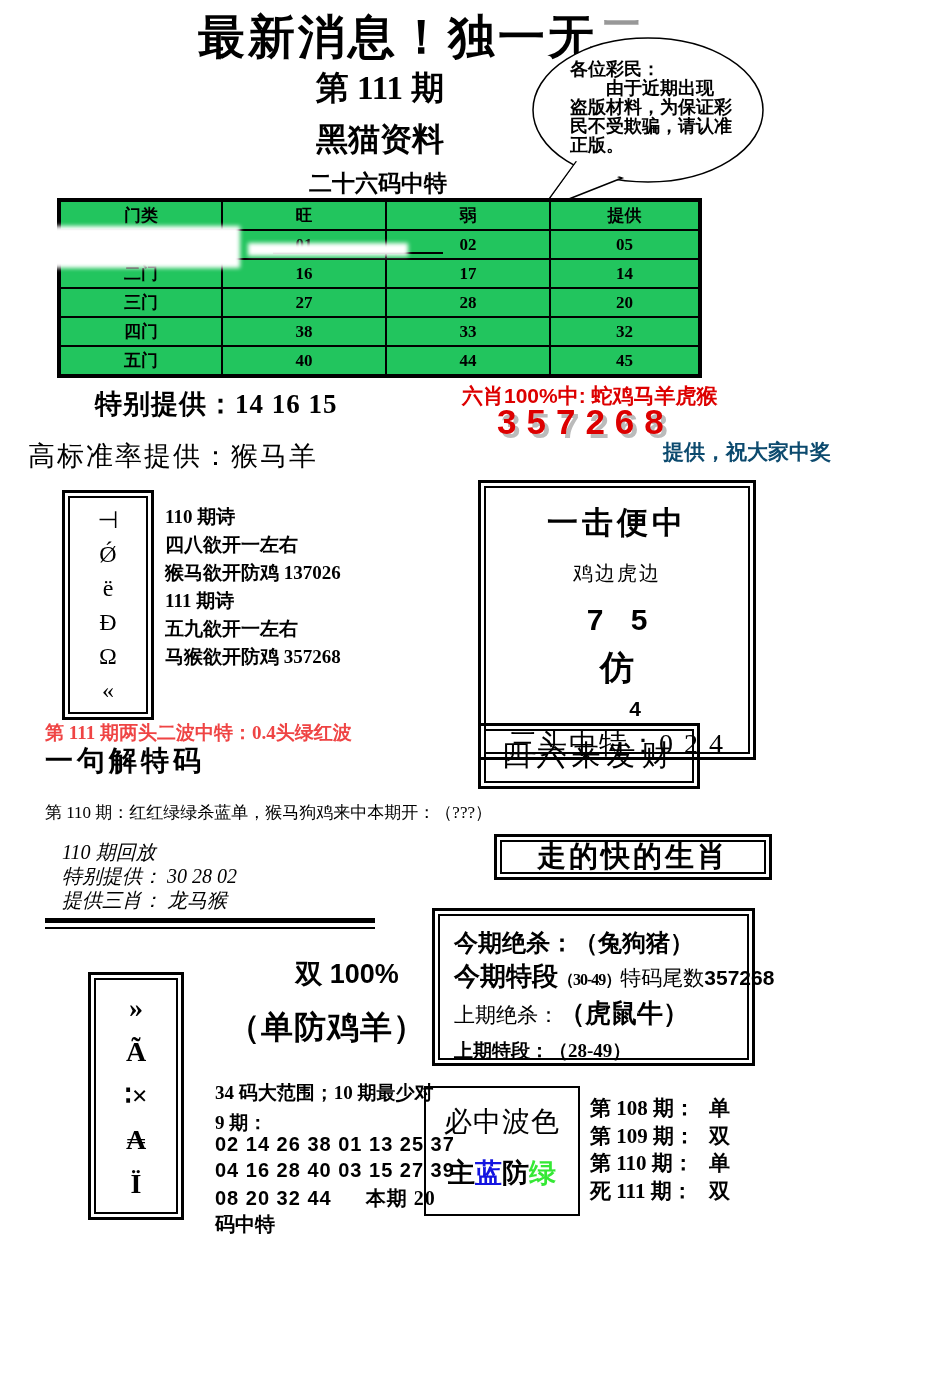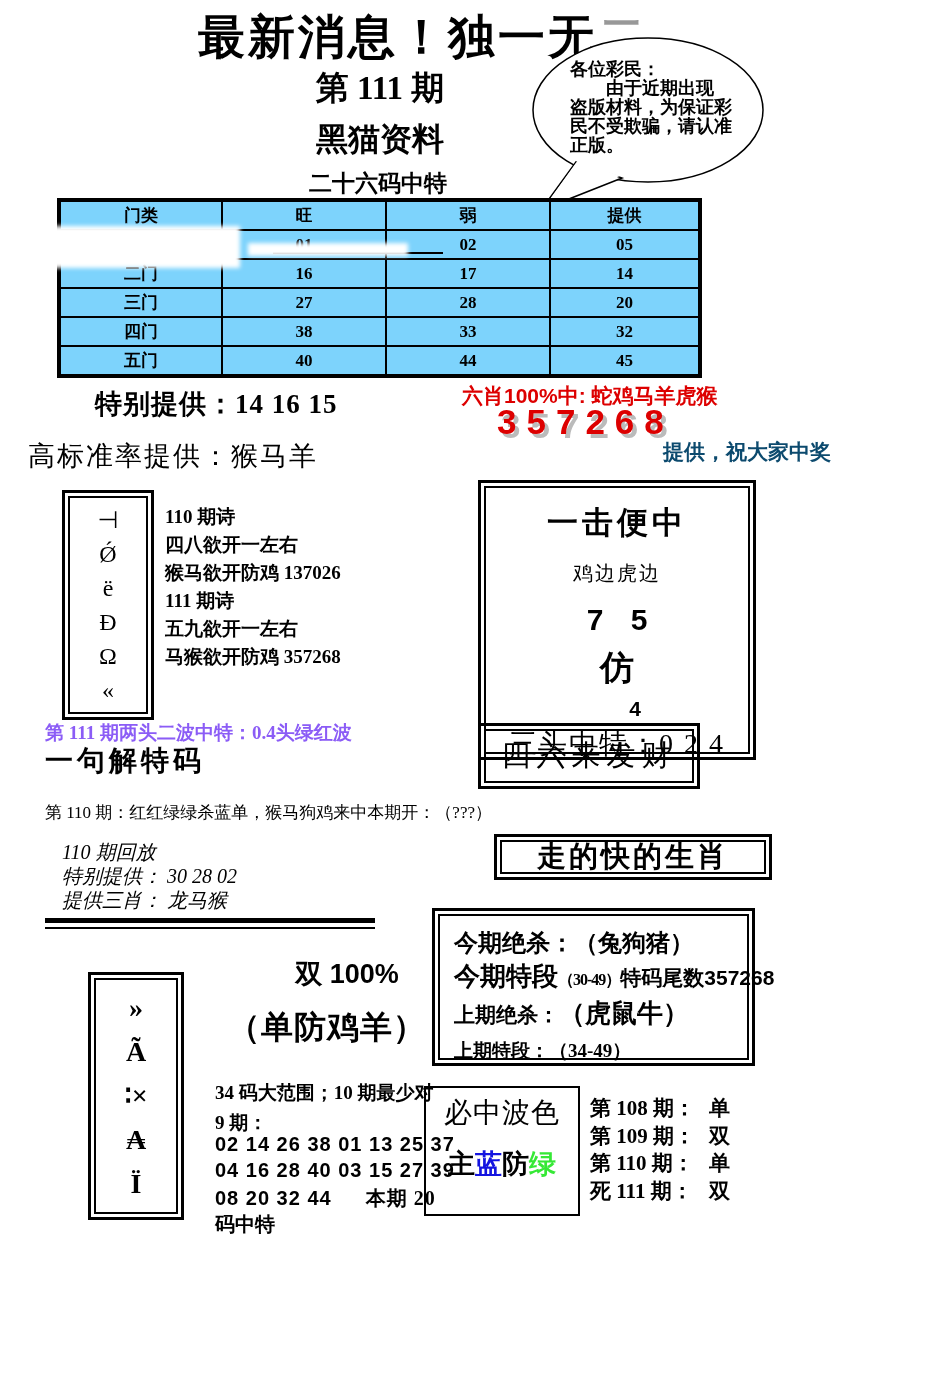--- a/index.html
+++ b/index.html
@@ -13,21 +13,21 @@
   .issue{left:300px;top:66px;width:160px;text-align:center;font-size:33px;font-weight:bold;}
   .source{left:290px;top:118px;width:180px;text-align:center;font-size:32px;font-weight:bold;}
   .subtitle{left:288px;top:168px;width:180px;text-align:center;font-size:23px;font-weight:bold;}
 
   .bubble-svg{left:518px;top:30px;}
   .bubble-text{left:570px;top:60px;width:172px;font-size:18px;font-weight:bold;line-height:19px;
                white-space:pre-line;font-family:"Liberation Sans",sans-serif;}
 
   
   .main-table{position:absolute;left:57px;top:198px;width:645px;border-collapse:collapse;
-              background:#7dd3fc;table-layout:fixed;}
+              background:#22c55e;table-layout:fixed;}
   .main-table th,.main-table td{border:2px solid #000;height:27px;text-align:center;
               font-size:17px;font-weight:bold;padding:0;}
   .main-table{border:4px solid #000;}
   .main-table tr.no-bottom td{border-bottom:none;}
   .smudge{background:#fff;filter:blur(2px);}
   .s1{left:10px;top:226px;width:230px;height:42px;}
   .s2{left:248px;top:243px;width:160px;height:13px;}
   .lineseg{left:273px;top:252px;width:170px;height:2px;background:#000;}
 
   
@@ -77,41 +77,41 @@
   .box46 .binner{font-size:29px;letter-spacing:6px;}
   .boxzd{left:494px;top:834px;width:278px;height:46px;}
   .boxzd .binner{font-size:29px;font-weight:bold;letter-spacing:3px;}
 
   
   .killbox{left:432px;top:908px;width:323px;height:158px;}
   .killbox .binner{padding:10px 0 0 14px;}
   .kl{line-height:34px;white-space:nowrap;}
   .k24{font-size:24px;font-weight:bold;}
   .k16{font-size:16px;font-weight:bold;letter-spacing:-1px;margin-top:36px;}
-  .k21{font-size:21px;font-weight:bold;}
+  .k21{font-size:21px;font-weight:normal;}
   .k21s{font-size:21px;font-weight:bold;font-family:"Liberation Sans",sans-serif;}
   .k26{font-size:26px;font-weight:bold;}
   .k19{font-size:19px;font-weight:bold;}
 
   
   .dbl-title{left:262px;top:956px;width:170px;text-align:center;font-size:27px;font-weight:bold;
              font-family:"Liberation Sans",sans-serif;}
   .dbl-sub{left:228px;top:1006px;font-size:32px;font-weight:bold;letter-spacing:1px;}
   .dbl-r1{left:215px;top:1080px;font-size:19px;font-weight:bold;}
   .dbl-r2{left:215px;top:1110px;font-size:19px;font-weight:bold;}
   .dbl-n{font-size:20px;font-weight:bold;font-family:"Liberation Sans",sans-serif;letter-spacing:1px;}
   .n1{left:215px;top:1133px;}
   .n2{left:215px;top:1159px;}
   .n3{left:215px;top:1185px;}
   .n3 .benqi{font-family:"Liberation Serif",serif;margin-left:34px;}
   .dbl-tail{left:215px;top:1211px;font-size:20px;font-weight:bold;}
 
   
   .wavebox{left:424px;top:1086px;width:152px;height:126px;border:2px solid #000;text-align:center;}
-  .wb-title{font-size:28px;margin-top:6px;letter-spacing:1px;}
+  .wb-title{font-size:28px;margin-top:15px;letter-spacing:1px;}
   .wb-line{font-size:27px;font-weight:bold;margin-top:14px;}
 
   
   .history{left:590px;top:1095px;width:140px;}
   .history .hrow{display:flex;justify-content:space-between;font-size:21px;font-weight:bold;
                  line-height:27.5px;}
 </style>
 </head>
 <body>
 
@@ -196,21 +196,21 @@
 
   <div class="abs poem">
     <div>110 期诗</div>
     <div>四八欲开一左右</div>
     <div>猴马欲开防鸡 137026</div>
     <div>111 期诗</div>
     <div>五九欲开一左右</div>
     <div>马猴欲开防鸡 357268</div>
   </div>
 
-  <div class="abs twoheads red" style="color: #8b5cf6;">第 111 期两头二波中特：0.4头绿红波</div>
+  <div class="abs twoheads red" style="color: #ef4444;">第 111 期两头二波中特：0.4头绿红波</div>
   <div class="abs onesent-title">一句解特码</div>
   <div class="abs os2">第 110 期：红红绿绿杀蓝单，猴马狗鸡来中本期开：（???）</div>
 
   <div class="abs replay">
     <div>110 期回放</div>
     <div>特别提供：  30 28 02</div>
     <div>提供三肖：  龙马猴</div>
   </div>
   <div class="abs dblrule"></div>
 
@@ -230,21 +230,21 @@
   </div>
   <div class="abs bigbox boxzd">
     <div class="binner">走的快的生肖</div>
   </div>
 
   <div class="abs bigbox killbox">
     <div class="binner">
       <div class="kl k24">今期绝杀：（兔狗猪）</div>
       <div class="kl"><span class="k26">今期特段</span><span class="k16">（30-49）</span><span class="k21">特码尾数</span><span class="k21s">357268</span></div>
       <div class="kl"><span class="k21">上期绝杀：</span><span class="k26">（虎鼠牛）</span></div>
-      <div class="kl k19">上期特段：（34-49）</div>
+      <div class="kl k19">上期特段：（28-49）</div>
     </div>
   </div>
 
   <div class="abs glyphbox gb2">
     <div class="ginner">
       <span>»</span>
       <span>Ã</span>
       <span>∶×</span>
       <span>₳</span>
       <span>Ï</span>

